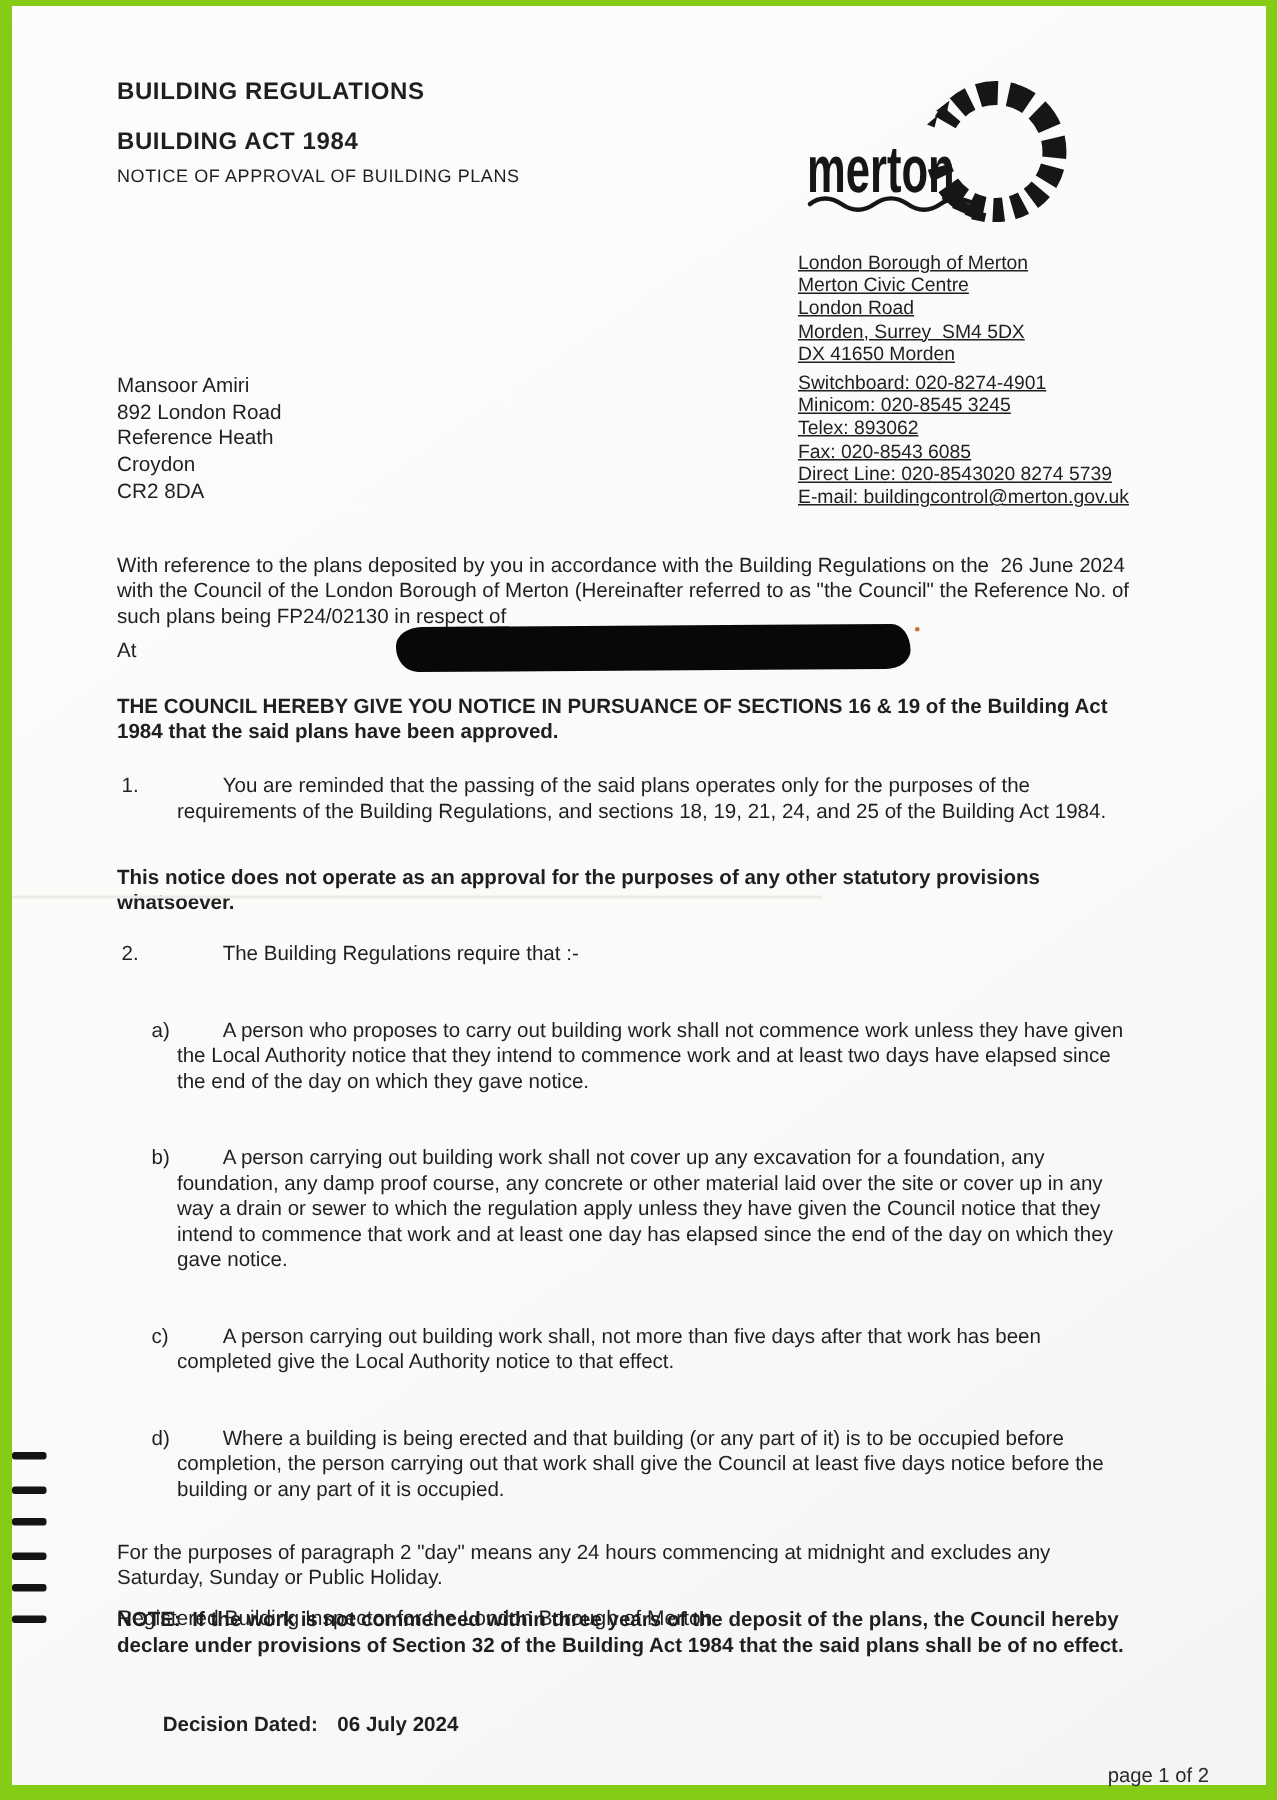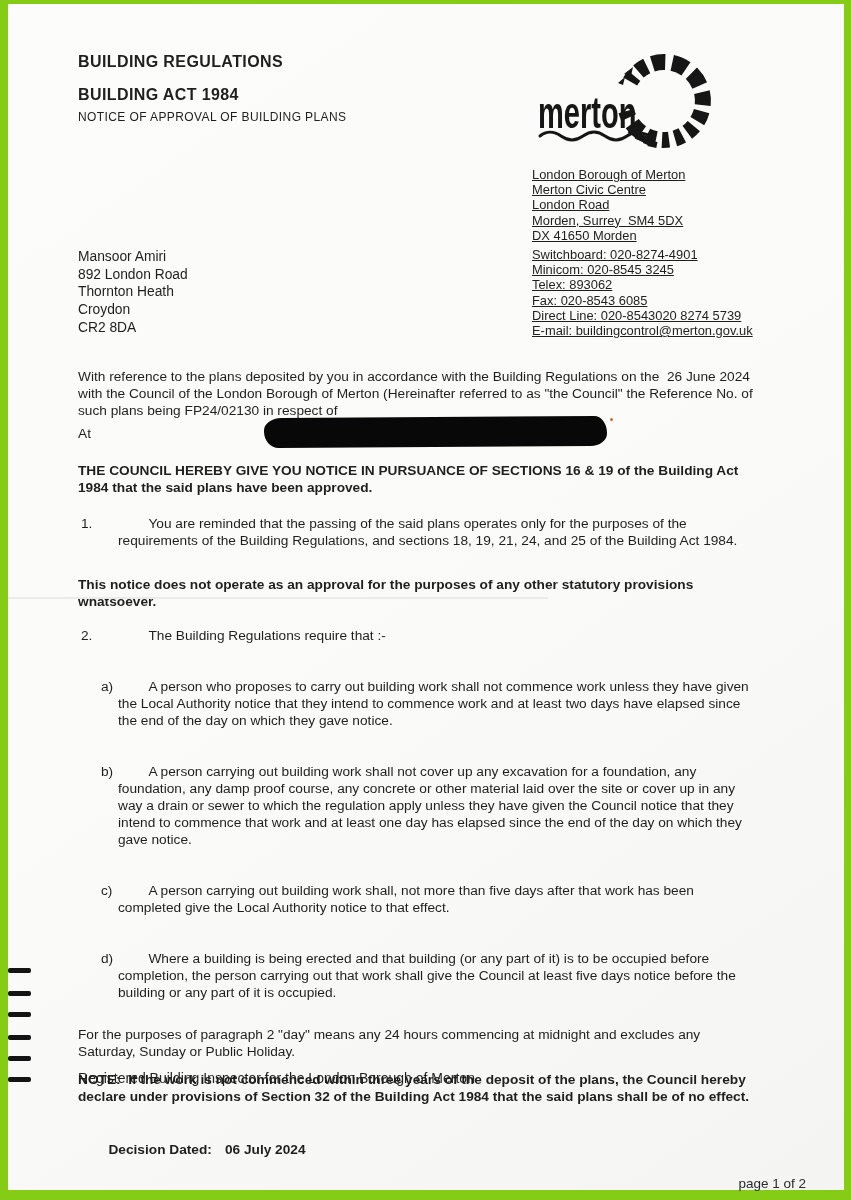--- a/index.html
+++ b/index.html
@@ -120,21 +120,21 @@
       <div>Minicom: 020-8545 3245</div>
       <div>Telex: 893062</div>
       <div>Fax: 020-8543 6085</div>
       <div>Direct Line: 020-8543020 8274 5739</div>
       <div>E-mail: buildingcontrol@merton.gov.uk</div>
     </div>
 
     <div class="recipient">
       <div>Mansoor Amiri</div>
       <div>892 London Road</div>
-      <div>Thornton Heath</div>
+      <div>Reference Heath</div>
       <div>Croydon</div>
       <div>CR2 8DA</div>
     </div>
 
     <div class="body">
       <p>With reference to the plans deposited by you in accordance with the Building Regulations on the  26 June 2024 with the Council of the London Borough of Merton (Hereinafter referred to as "the Council" the Reference No. of such plans being FP24/02130 in respect of</p>
 
       <div class="at-line">
         <span class="at-label">At</span>
         <span class="redaction"></span>

